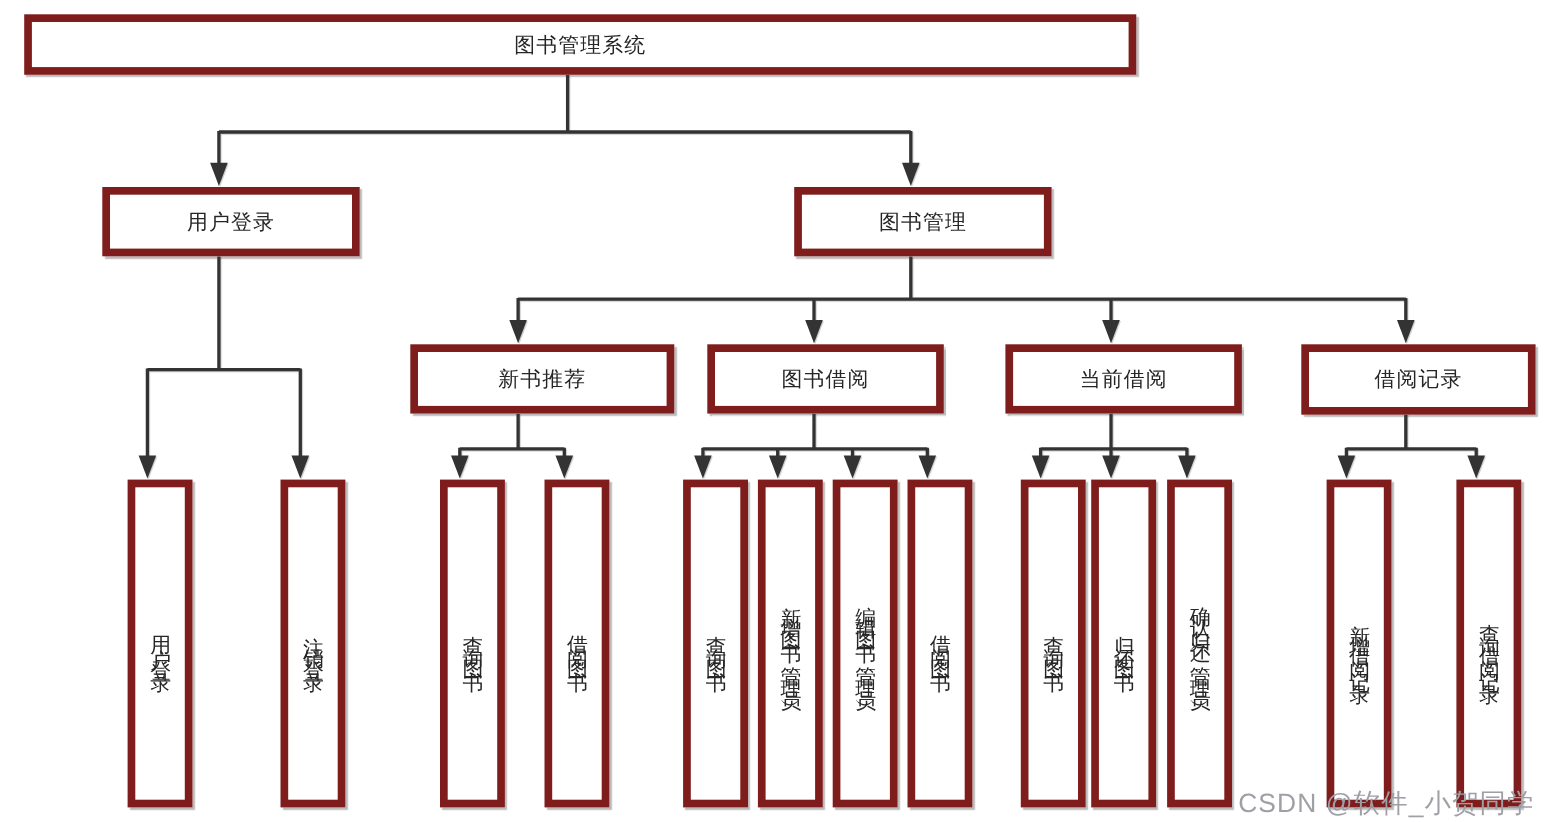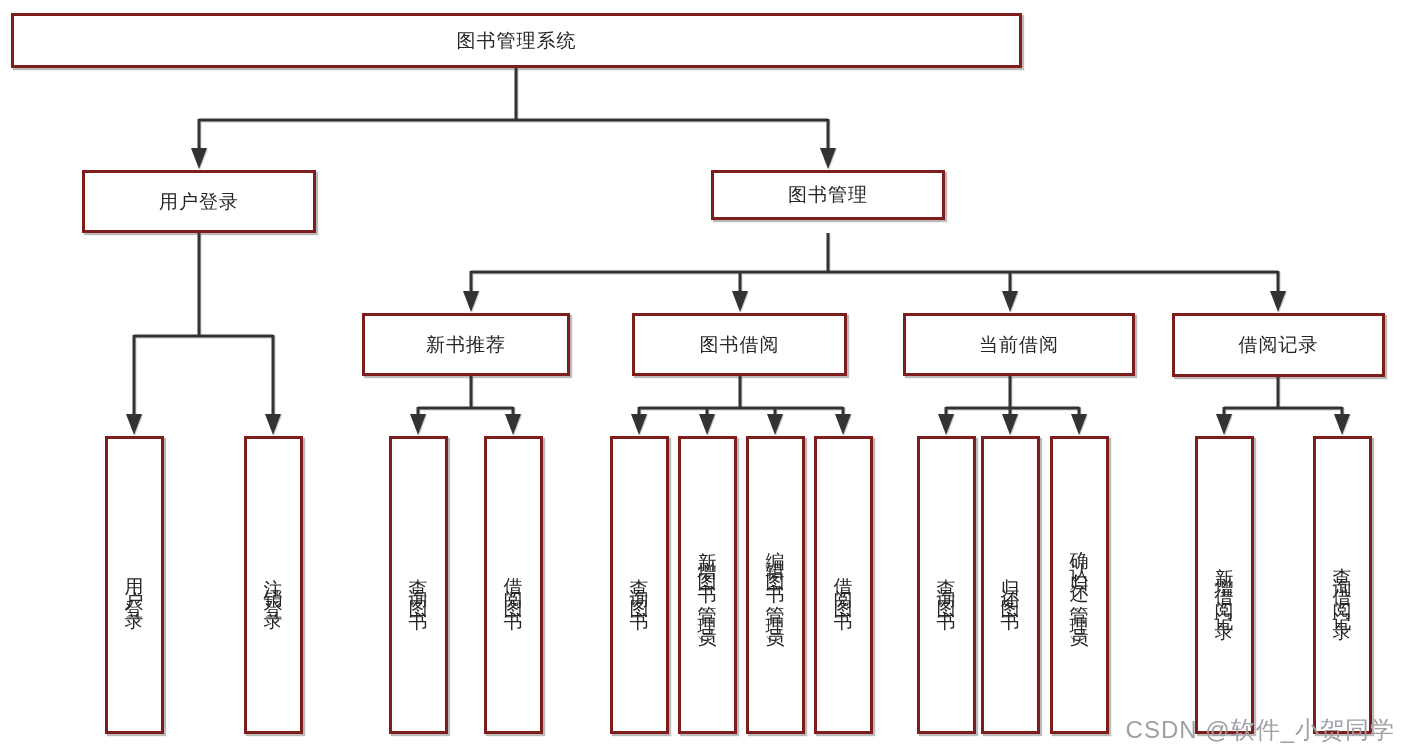--- a/index.html
+++ b/index.html
@@ -19,26 +19,27 @@
     position: absolute;
     left: 0;
     top: 0;
     width: 1405px;
     height: 747px;
     filter: drop-shadow(1.5px 1.5px 0.5px rgba(60,60,60,0.25));
   }
   .box {
     position: absolute;
     box-sizing: border-box;
-    border: 3px solid #7f1d1d;
+    border: 7px solid #7f1d1d;
     background: #ffffff;
     display: flex;
     align-items: center;
     justify-content: center;
     box-shadow: 2px 2px 1px rgba(60,60,60,0.35);
+    margin-left: 11px;
   }
   .hlabel {
     font-size: 19px;
     letter-spacing: 1px;
     color: #262626;
     white-space: nowrap;
   }
   .vbox {
     width: 59px;
     height: 298px;
@@ -126,31 +127,31 @@
     </g>
   </svg>
 
   <div class="box" style="left:11px; top:13px; width:1011px; height:55px;">
     <span class="hlabel">图书管理系统</span>
   </div>
 
   <div class="box" style="left:82px; top:170px; width:234px; height:63px;">
     <span class="hlabel">用户登录</span>
   </div>
-  <div class="box" style="left:711px; top:170px; width:234px; height:50px;">
+  <div class="box" style="left:711px; top:170px; width:234px; height:63px;">
     <span class="hlabel">图书管理</span>
   </div>
 
-  <div class="box" style="left:362px; top:313px; width:208px; height:63px;">
+  <div class="box" style="left:362px; top:313px; width:240px; height:63px;">
     <span class="hlabel">新书推荐</span>
   </div>
   <div class="box" style="left:632px; top:313px; width:215px; height:63px;text-align:center;">
     <span class="hlabel">图书借阅</span>
   </div>
-  <div class="box" style="left:903px; top:313px; width:232px; height:63px;">
+  <div class="box" style="left:903px; top:313px; width:215px; height:63px;">
     <span class="hlabel">当前借阅</span>
   </div>
   <div class="box" style="left:1172px; top:313px; width:213px; height:64px;">
     <span class="hlabel">借阅记录</span>
   </div>
 
   <div class="box vbox" style="left:105px; top:436px;">
     <span class="vlabel">用户登录</span>
   </div>
   <div class="box vbox" style="left:244px; top:436px;">

